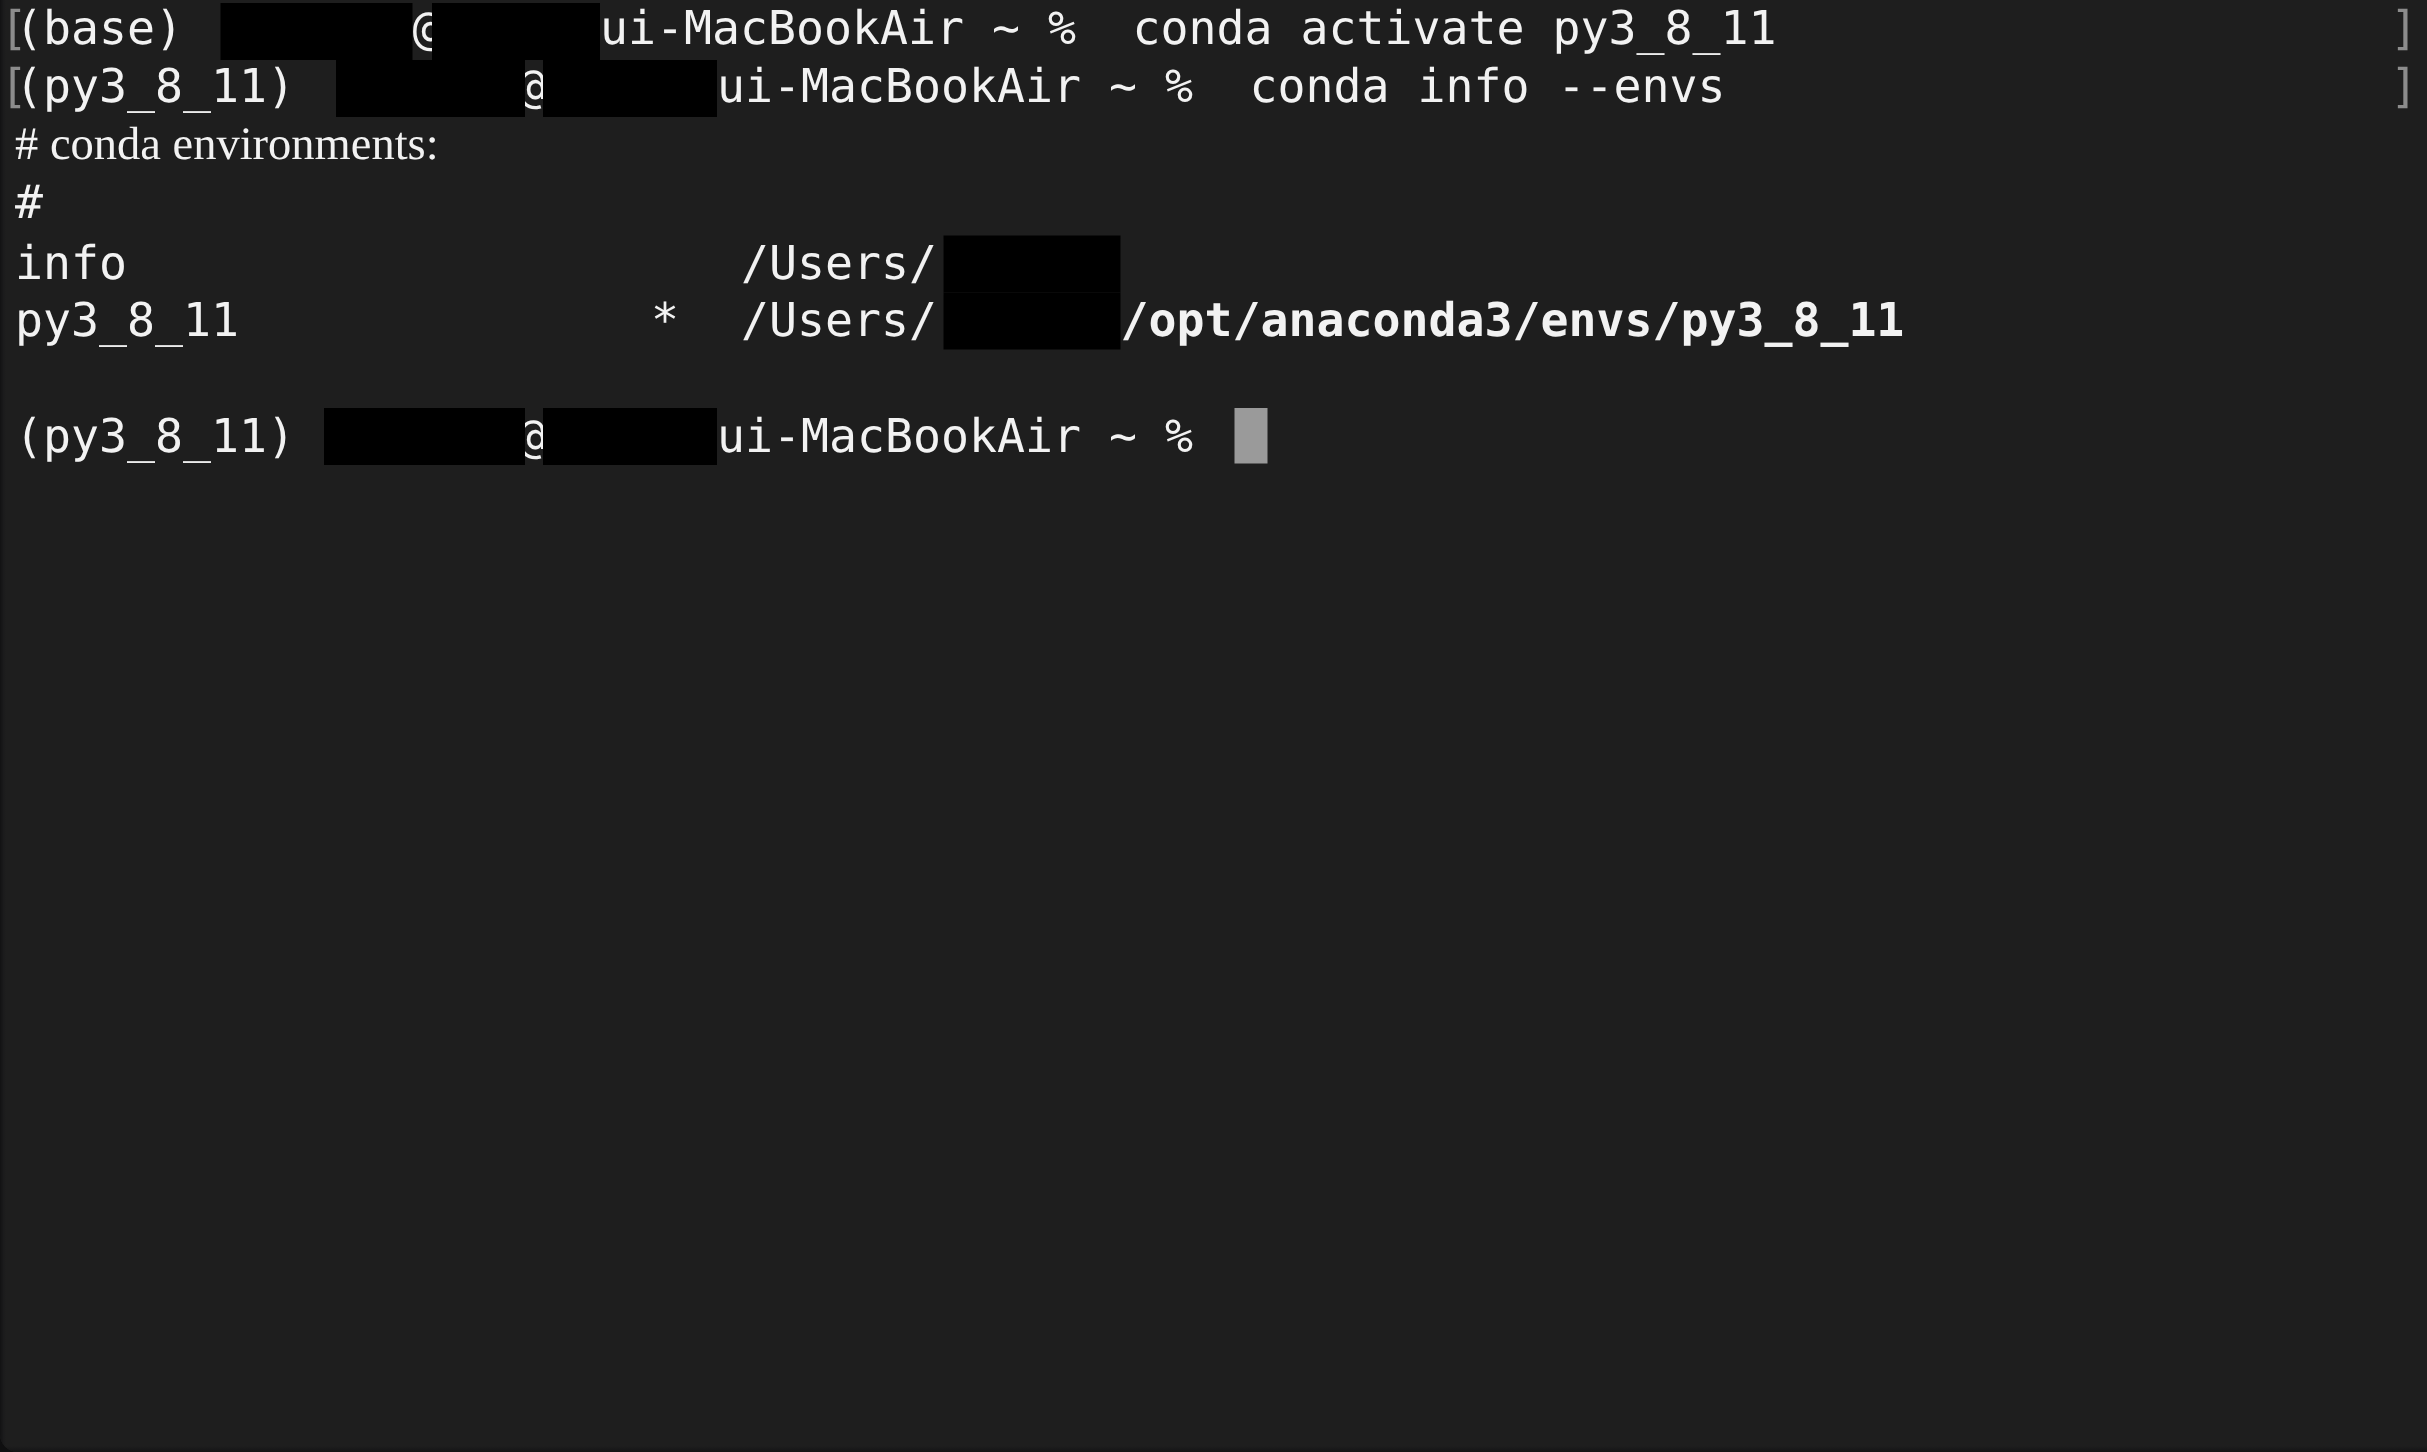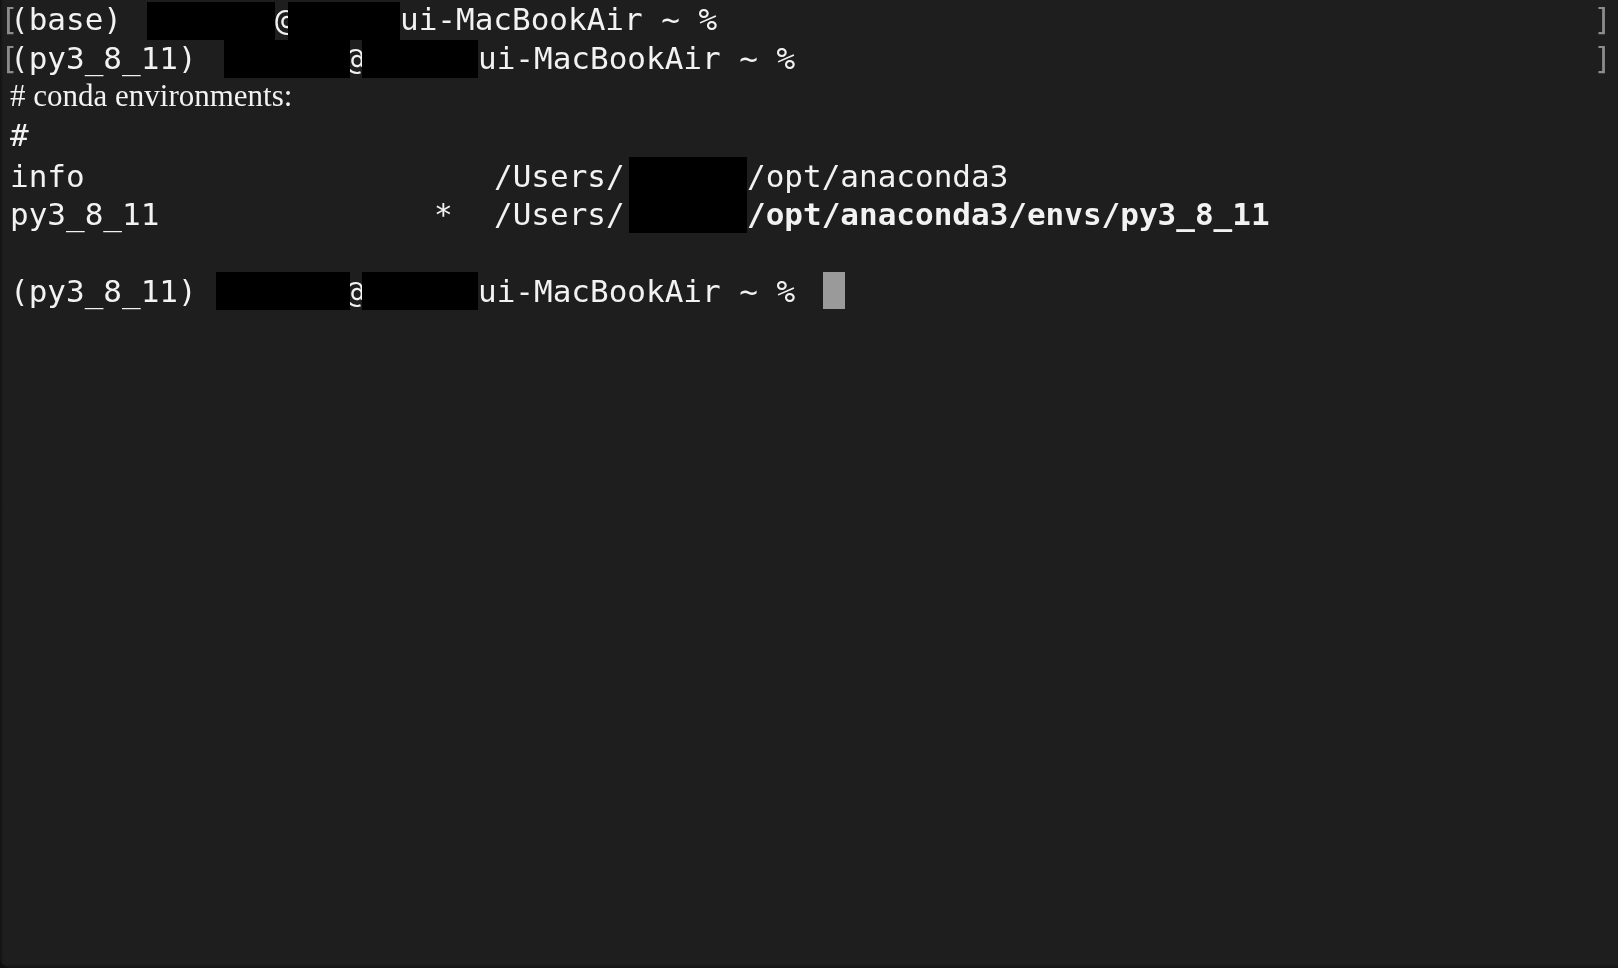--- a/index.html
+++ b/index.html
@@ -120,51 +120,52 @@
 
     <div class="line" style="top:0px;">
       <span class="mark-left" style="top:0px;">[</span>
 
       <span class="cells" style="left:10px;">(base) </span>
 
       <span class="cells" style="left:275px;">@</span>
 
       <span class="cells" style="left:400px;">ui-MacBookAir ~ % </span>
 
+      <span class="cells" style="left:755px;">conda activate py3_8_11</span>
 
       <span class="mark-right" style="top:0px;">]</span>
     </div>
 
     <div class="line" style="top:38.5px;">
       <span class="mark-left" style="top:0px;">[</span>
 
       <span class="cells" style="left:10px;">(py3_8_11) </span>
 
       <span class="cells" style="left:345px;">@</span>
 
       <span class="cells" style="left:478px;">ui-MacBookAir ~ % </span>
 
+      <span class="cells" style="left:833px;">conda info --envs</span>
 
       <span class="mark-right" style="top:0px;">]</span>
     </div>
 
     <div class="line" style="top:77px;font-family:Liberation Serif, serif;">
       <span class="cells" style="left:10px;"># conda environments:</span>
     </div>
 
     <div class="line" style="top:115.5px;">
       <span class="cells" style="left:10px;">#</span>
     </div>
 
     <div class="line" style="top:157px;">
       <span class="cells" style="left:10px;">info</span>
 
       <span class="cells" style="left:494px;">/Users/</span>
 
-      <span class="cells" style="left:747px;">/opt/anaconda3</span>
     </div>
 
     <div class="line" style="top:195px;padding-left:42px;">
       <span class="cells" style="left:10px;">py3_8_11</span>
 
       <span class="cells" style="left:434px;">*</span>
 
       <span class="cells" style="left:494px;">/Users/</span>
 
       <span class="cells" style="left:747px;font-weight:bold;">/opt/anaconda3/envs/py3_8_11</span>

